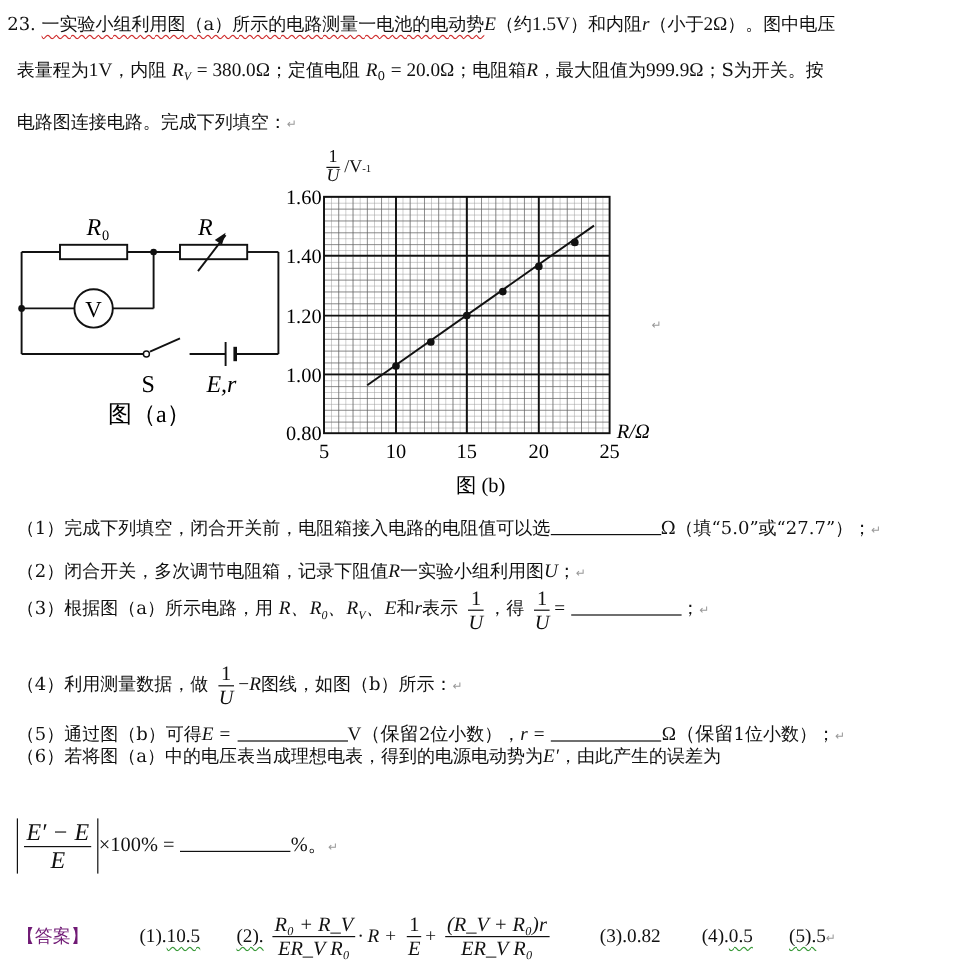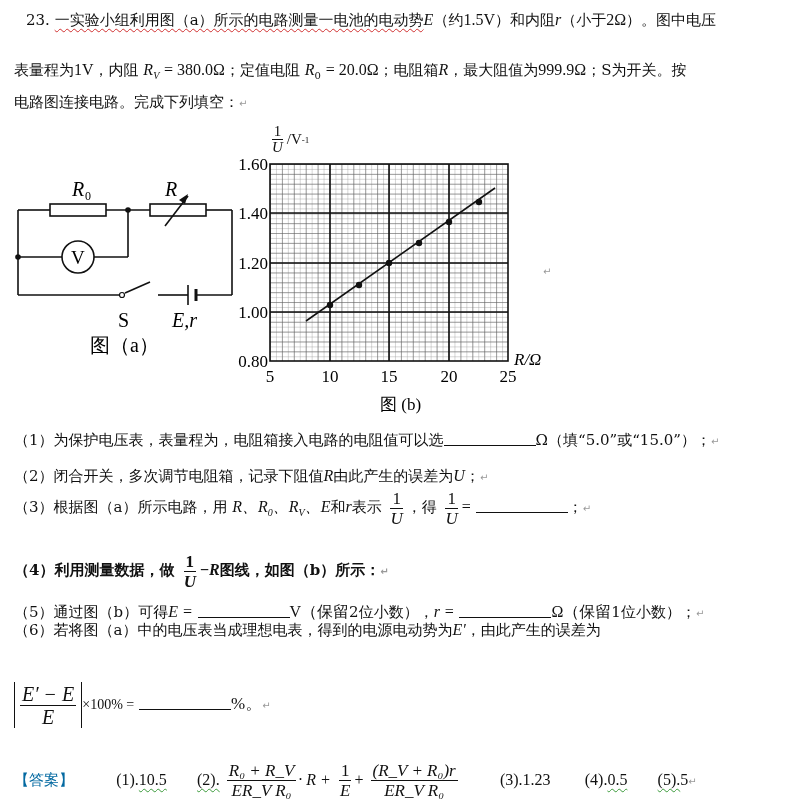--- a/index.html
+++ b/index.html
@@ -10,33 +10,33 @@
   .i { font-style:italic; font-family:"Liberation Serif",serif; }
   .sub { font-size:10px; vertical-align:-4px; }
   .blank { display:inline-block; border-bottom:1px solid #111; height:14px; vertical-align:-1px; }
   .mark { color:#999; font-size:10px; font-family:"DejaVu Sans",sans-serif; }
   .squig { text-decoration: underline wavy #3a9a3a; text-decoration-thickness:1px; text-underline-offset:3px; }
   .red-squig { text-decoration: underline wavy #d03030; text-decoration-thickness:1px; text-underline-offset:3px; }
   .frac { display:inline-flex; flex-direction:column; align-items:center; vertical-align:middle;
           font-family:"Liberation Serif",serif; font-size:17px; line-height:19px; margin:0 2px; }
   .frac .num { border-bottom:1px solid #111; padding:0 2px; text-align:center; }
   .frac .den { padding:0 2px; text-align:center; }
-  .answer-label { color:#0369a1; font-family:"DejaVu Sans",sans-serif; font-size:15px; }
+  .answer-label { color:#701a75; font-family:"DejaVu Sans",sans-serif; font-size:15px; }
   .abs { display:inline-block; border-left:1.5px solid #111; border-right:1.5px solid #111; padding:0 3px; vertical-align:middle; }
   svg text { font-family:"Liberation Serif","DejaVu Serif",serif; }
 </style>
 </head>
 <body>
 
-<div class="line" style="top:10px;left:26px;">
+<div class="line" style="top:10px;left:6px;">
   <span>23.</span>
   <span class="red-squig">一实验小组利用图（a）所示的电路测量一电池的电动势</span><span class="i m">E</span><span>（约</span><span class="m">1.5V</span><span>）和内阻</span><span class="i m">r</span><span>（小于</span><span class="m">2Ω</span><span>）。图中电压</span>
 </div>
 
-<div class="line" style="top:60px;">
+<div class="line" style="top:48px;">
   <span>表量程为</span><span class="m">1V</span><span>，内阻</span>
   <span class="i m">R</span><span class="i sub">V</span>
   <span class="m">= 380.0Ω</span><span>；定值电阻</span>
   <span class="i m">R</span><span class="sub">0</span>
   <span class="m">= 20.0Ω</span><span>；电阻箱</span><span class="i m">R</span><span>，最大阻值为</span><span class="m">999.9Ω</span><span>；S为开关。按</span>
 </div>
 
 <div class="line" style="top:92px;">
   <span>电路图连接电路。完成下列填空：</span><span class="mark">↵</span>
 </div>
@@ -141,42 +141,42 @@
       <text x="217" y="260">20</text>
       <text x="276" y="260">25</text>
     </g>
     <text x="282" y="243" font-size="17" font-style="italic">R/Ω</text>
     <text x="148" y="288" font-size="17">图 (b)</text>
   </svg>
 </div>
 <span class="mark" style="position:absolute;left:543px;top:266px;">↵</span>
 
 <div class="line" style="top:430px;">
-  <span>（1）</span><span>为保护电压表，表量程为，电阻箱接入电路的电阻值可以选</span><span class="blank" style="width:92px;"></span><span>Ω（填“5.0”或“15.0”）；</span><span class="mark">↵</span>
+  <span>（1）</span><span>完成下列填空，闭合开关前，电阻箱接入电路的电阻值可以选</span><span class="blank" style="width:92px;"></span><span>Ω（填“5.0”或“27.7”）；</span><span class="mark">↵</span>
 </div>
 
 <div class="line" style="top:466px;">
-  <span>（2）</span><span>闭合开关，多次调节电阻箱，记录下阻值</span><span class="i m">R</span><span>由此产生的误差为</span><span class="i m">U</span><span>；</span><span class="mark">↵</span>
+  <span>（2）</span><span>闭合开关，多次调节电阻箱，记录下阻值</span><span class="i m">R</span><span>一实验小组利用图</span><span class="i m">U</span><span>；</span><span class="mark">↵</span>
 </div>
 
 <div class="line" style="top:487px;line-height:40px;">
   <span>（3）</span><span>根据图（a）所示电路，用</span>
   <span class="i m">R、R<span class="sub">0</span>、R<span class="sub">V</span>、E</span><span>和</span><span class="i m">r</span><span>表示</span>
   <span class="frac">
       <span class="num">1</span>
       <span class="den i">U</span>
     </span><span>，得</span>
   <span class="frac">
       <span class="num">1</span>
       <span class="den i">U</span>
     </span><span class="m">=</span>
   <span class="blank" style="width:92px;"></span><span>；</span><span class="mark">↵</span>
 </div>
 
-<div class="line" style="top:550px;line-height:40px;font-weight:bold;">
+<div class="line" style="top:550px;line-height:40px;">
   <span>（4）</span><span>利用测量数据，做</span>
   <span class="frac">
       <span class="num">1</span>
       <span class="den i">U</span>
     </span><span class="m">−</span><span class="i m">R</span><span>图线，如图（b）所示：</span><span class="mark">↵</span>
 </div>
 
 <div class="line" style="top:602px;">
   <span>（5）</span><span>通过图（b）可得</span><span class="i m">E =</span>
   <span class="blank" style="width:92px;"></span><span class="m">V（保留</span><span>2</span><span>位小数），</span><span class="i m">r =</span>
@@ -184,21 +184,21 @@
 </div>
 
 <div class="line" style="top:620px;">
   <span>（6）</span><span>若将图（a）中的电压表当成理想电表，得到的电源电动势为</span><span class="i m">E′</span><span>，由此产生的误差为</span>
 </div>
 
 <div class="line" style="top:682px;line-height:44px;">
   <span class="abs"><span class="frac" style="font-size:20px;line-height:22px;">
         <span class="num i">E′ − E</span>
         <span class="den i">E</span>
-      </span></span><span class="m" style="font-size:14px;">×100% =</span>
+      </span></span><span class="m" style="font-size:17px;">×100% =</span>
   <span class="blank" style="width:92px;"></span><span class="m" style="font-size:17px;">%。</span><span class="mark">↵</span>
 </div>
 
 <div class="line" style="top:758px;line-height:44px;font-size:16px;">
   <span class="answer-label">【答案】</span>
   <span style="display:inline-block;width:32px;"></span>
   <span class="m">(1).</span><span class="m squig">10.5</span>
   <span style="display:inline-block;width:20px;"></span>
   <span class="m squig">(2).</span>
   <span class="frac">
@@ -207,18 +207,18 @@
     </span><span class="m i">· R +</span>
   <span class="frac">
       <span class="num">1</span>
       <span class="den i">E</span>
     </span><span class="m">+</span>
   <span class="frac">
       <span class="num i">(R_V + R₀)r</span>
       <span class="den i">ER_V R₀</span>
     </span>
   <span style="display:inline-block;width:30px;"></span>
-  <span class="m">(3).</span><span class="m">1.23</span>
+  <span class="m">(3).</span><span class="m">0.82</span>
   <span style="display:inline-block;width:24px;"></span>
   <span class="m">(4).</span><span class="m squig">0.5</span>
   <span style="display:inline-block;width:20px;"></span>
   <span class="m squig">(5).</span><span class="m">5</span><span class="mark">↵</span>
 </div>
 
 </body></html>

